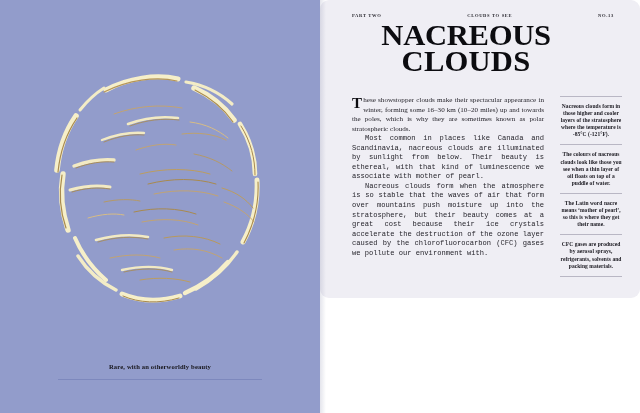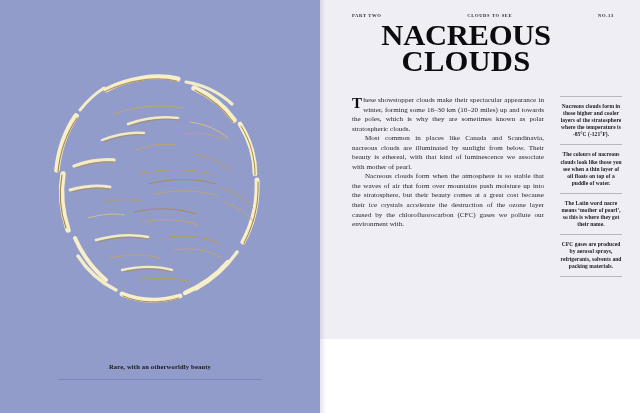--- a/index.html
+++ b/index.html
@@ -51,23 +51,24 @@
   .caption-rule {
     margin-top: 8px;
     border-top: 0.7px solid #7d88bd;
     width: 100%;
   }
 
   
   .page-right {
     position: relative;
     width: 320px;
-    height: 339px;
+    height: 298px;
     background: #EFEEF4;
     overflow: hidden;
+    border-radius: 9px;
   }
   .running-head {
     position: absolute;
     left: 32px;
     top: 13px;
     width: 262px;
     display: flex;
     justify-content: space-between;
     align-items: baseline;
     font-size: 4.6px;
@@ -107,21 +108,21 @@
   }
   .body-col p {
     margin: 0;
     font-size: 7.1px;
     line-height: 9.55px;
     color: #201f26;
     text-align: justify;
     text-justify: inter-word;
     hyphens: auto;
   }
-  .body-col p + p { text-indent: 13px; }
+  .body-col p + p { text-indent: 13px; font-family: Liberation Mono, monospace; }
   .dropcap::first-letter {
     float: left;
     font-size: 15px;
     line-height: 12.5px;
     font-weight: bold;
     padding-right: 1.2px;
     margin-top: 1px;
     color: #0c0c10;
   }
 

